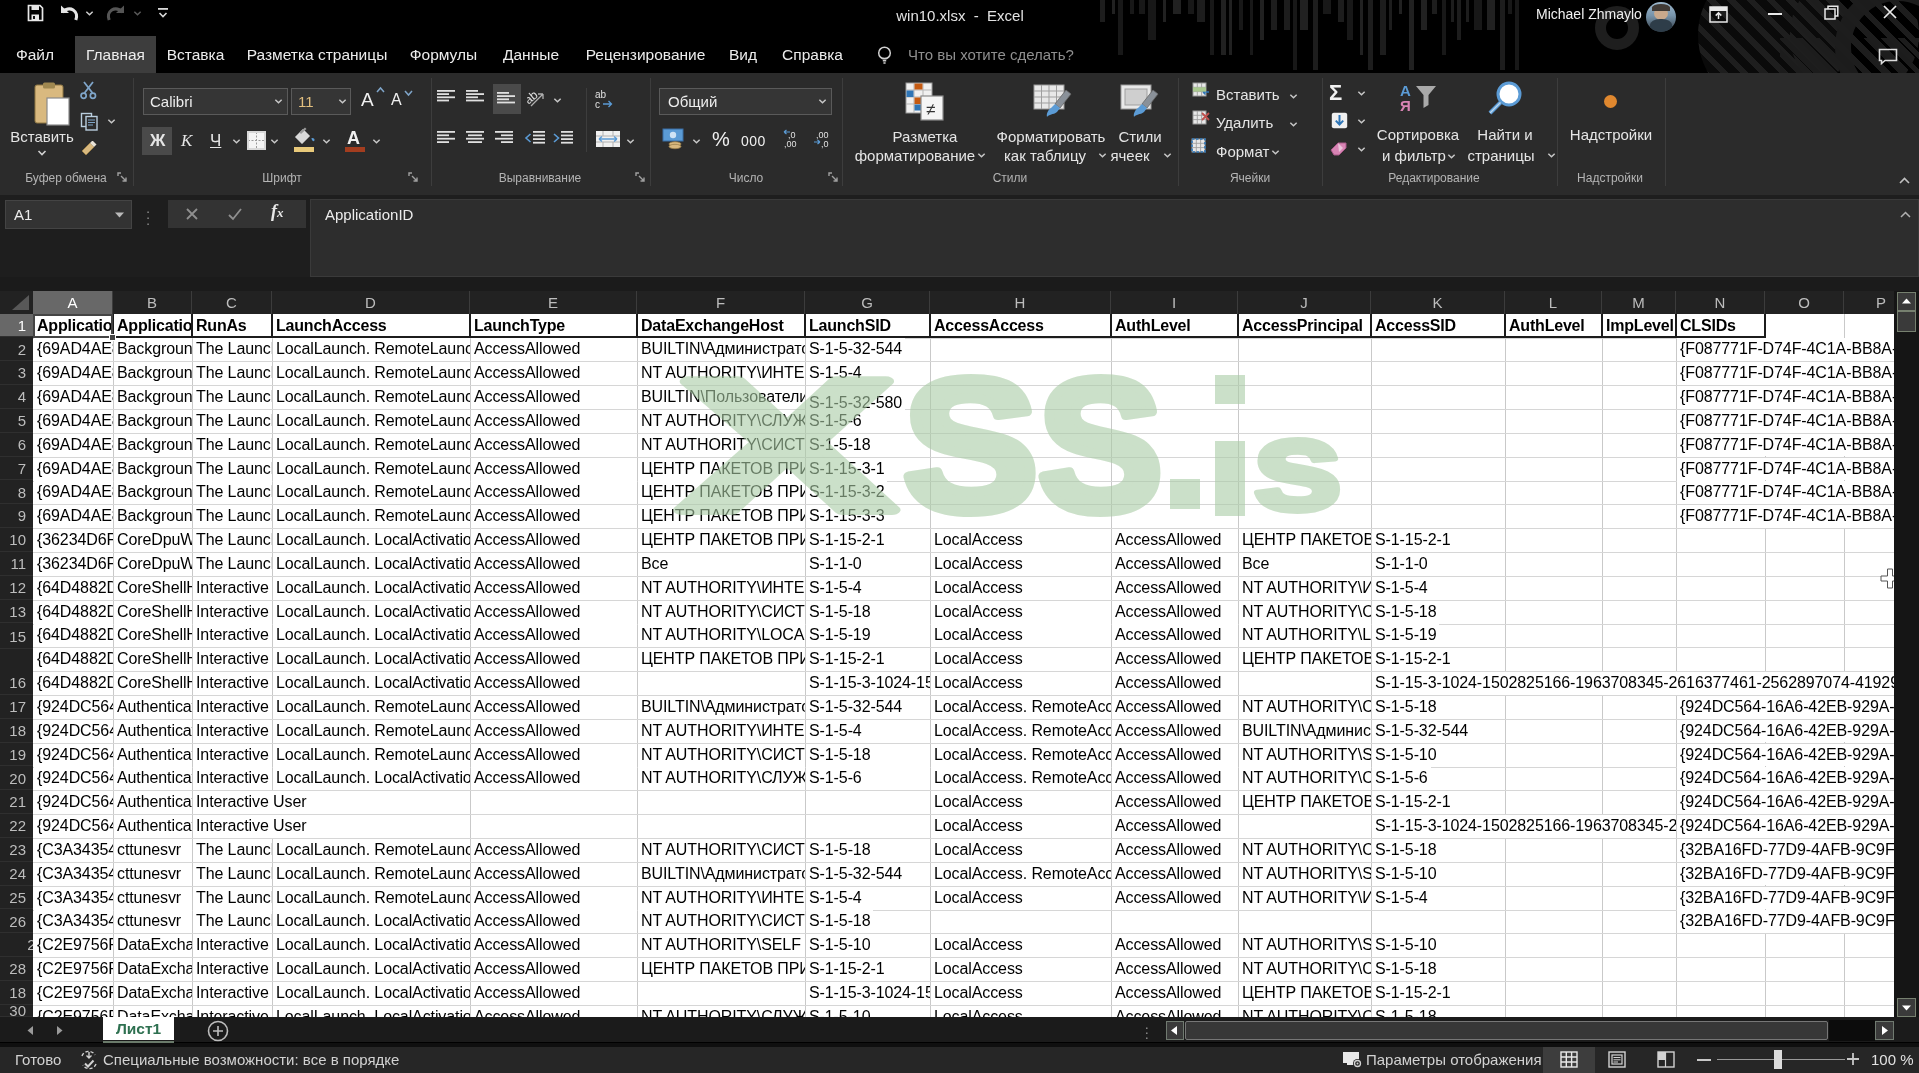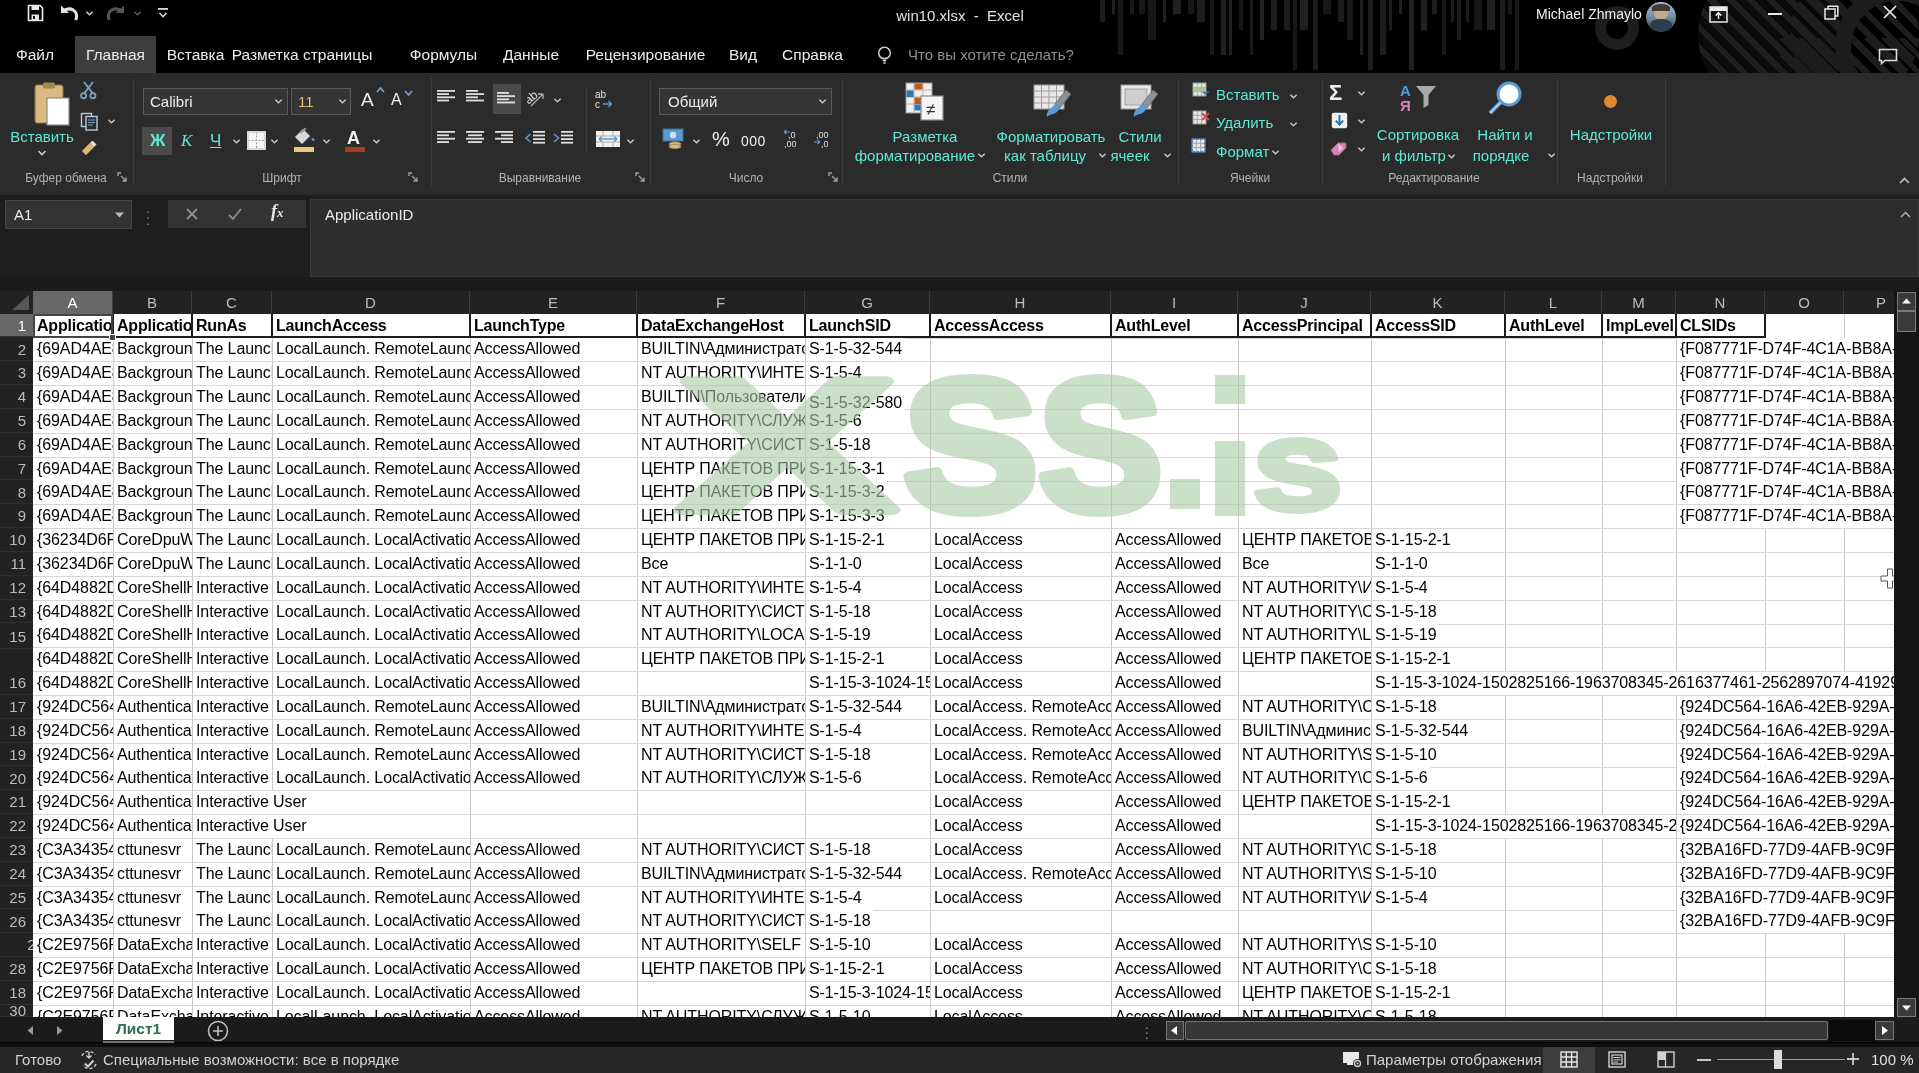--- a/index.html
+++ b/index.html
@@ -11,21 +11,21 @@
 .vl{position:absolute;width:1px;background:#c9c9c9}
 .hl{position:absolute;height:1px;background:#d6d6d6}
 .colhd{position:absolute;background:#222;color:#bdbdbd;font-size:15px;text-align:center;line-height:23px;border-right:1px solid #3c3c3c}
 .colhd.sel{background:#686868;color:#fff}
 .rowhd{position:absolute;background:#222;color:#bdbdbd;font-size:15px;text-align:right;padding-right:7px;border-bottom:1px solid #2f2f2f}
 .rowhd.sel{background:#686868;color:#fff}
 
 .rtab{position:absolute;top:36px;height:37px;color:#ececec;font-size:15.5px;line-height:37px;text-align:center}
 .glabel{position:absolute;top:171px;font-size:12px;color:#b4b4b4;text-align:center;white-space:nowrap}
 .rsep{position:absolute;top:78px;width:1px;height:108px;background:#3d3d3d}
-.rbtxt{position:absolute;color:#5eead4;font-size:15px;white-space:nowrap}
+.rbtxt{position:absolute;color:#e5e5e5;font-size:15px;white-space:nowrap}
 .combo{position:absolute;background:#353535;border:1px solid #5a5a5a;color:#ededed;font-size:15px}
 </style></head><body>
 <div id="app">
 
 <div class="abs" style="left:1090px;top:0;width:829px;height:73px;overflow:hidden">
 <div class="abs" style="left:10px;top:0;width:5px;height:22px;background:#1d1d1d"></div>
 <div class="abs" style="left:22px;top:0;width:3px;height:14px;background:#212121"></div>
 <div class="abs" style="left:28px;top:0;width:5px;height:55px;background:#181818"></div>
 <div class="abs" style="left:40px;top:0;width:4px;height:14px;background:#181818"></div>
 <div class="abs" style="left:49px;top:0;width:6px;height:14px;background:#181818"></div>
@@ -115,21 +115,21 @@
 <svg class="abs" style="left:1883px;top:5px" width="14" height="14" viewBox="0 0 14 14">
 <path d="M1 1 L13 13 M13 1 L1 13" stroke="#eaeaea" stroke-width="1.7"></path>
     </svg>
 <svg class="abs" style="left:1878px;top:48px" width="20" height="17" viewBox="0 0 20 17">
 <path d="M1.5 1.5 H18.5 V12.5 H7 L3.5 15.5 V12.5 H1.5 Z" fill="none" stroke="#dcdcdc" stroke-width="1.6"></path>
     </svg>
 <div class="abs" style="left:75px;top:36px;width:81px;height:37px;background:#3d3d3d"></div>
 <div class="rtab" style="left:6.5px;width:57.0px">Файл</div>
 <div class="rtab" style="left:65px;width:101px">Главная</div>
 <div class="rtab" style="left:159px;width:73px">Вставка</div>
-<div class="rtab" style="left:225px;width:154px">Разметка страницы</div>
+<div class="rtab" style="left:240px;width:154px">Разметка страницы</div>
 <div class="rtab" style="left:402px;width:83px">Формулы</div>
 <div class="rtab" style="left:493px;width:76px">Данные</div>
 <div class="rtab" style="left:577px;width:137px">Рецензирование</div>
 <div class="rtab" style="left:720px;width:46px">Вид</div>
 <div class="rtab" style="left:773px;width:79px">Справка</div>
 <svg class="abs" style="left:876px;top:45px" width="17" height="22" viewBox="0 0 17 22">
 <circle cx="8.5" cy="8" r="5.8" fill="none" stroke="#cfcfcf" stroke-width="1.5"></circle>
 <path d="M6.5 13.5 H10.5 M6.8 15.8 H10.2 M7.4 18 H9.6" stroke="#cfcfcf" stroke-width="1.4"></path>
     </svg>
 <div class="abs" style="left:908px;top:36px;height:37px;line-height:37px;color:#8f8f8f;font-size:15px">Что вы хотите сделать?</div>
@@ -429,21 +429,21 @@
 <div class="rbtxt" style="left:1368px;top:147px;width:92px;text-align:center">и фильтр</div>
 <svg class="abs" style="left:1447px;top:152px" width="9" height="9" viewBox="0 0 10 10">
       <path d="M1.5 3 L5 6.5 L8.5 3" stroke="#c8c8c8" stroke-width="1.6" fill="none"></path>
     </svg>
 <svg class="abs" style="left:1487px;top:80px" width="38" height="38" viewBox="0 0 38 38">
 <circle cx="22" cy="14" r="11" fill="#fff" stroke="#5b9bd5" stroke-width="3"></circle>
 <path d="M13.5 22.5 L3 33" stroke="#5b9bd5" stroke-width="4"></path>
 <path d="M13.5 22.5 L3 33" stroke="#bcd7ee" stroke-width="1.5"></path>
     </svg>
 <div class="rbtxt" style="left:1470px;top:126px;width:70px;text-align:center">Найти и</div>
-<div class="rbtxt" style="left:1458px;top:147px;width:86px;text-align:center">порядке</div>
+<div class="rbtxt" style="left:1458px;top:147px;width:86px;text-align:center">страницы</div>
 <svg class="abs" style="left:1547px;top:151px" width="9" height="9" viewBox="0 0 10 10">
       <path d="M1.5 3 L5 6.5 L8.5 3" stroke="#c8c8c8" stroke-width="1.6" fill="none"></path>
     </svg>
 <div class="abs" style="left:1604px;top:95px;width:13px;height:13px;border-radius:50%;background:#e0882f"></div>
 <div class="rbtxt" style="left:1565px;top:126px;width:92px;text-align:center">Надстройки</div>
 <div class="abs" style="left:0;top:195px;width:1919px;height:96px;background:#1e1e1e"></div>
 <div class="abs" style="left:5px;top:200px;width:127px;height:29px;background:#333;border:1px solid #444"></div>
 <div class="abs" style="left:14px;top:200px;height:29px;line-height:29px;color:#ececec;font-size:15px">A1</div>
 <svg class="abs" style="left:114px;top:211px" width="11" height="8" viewBox="0 0 11 8">
       <path d="M1 1.5 L5.5 6.5 L10 1.5" fill="#bababa"></path>

